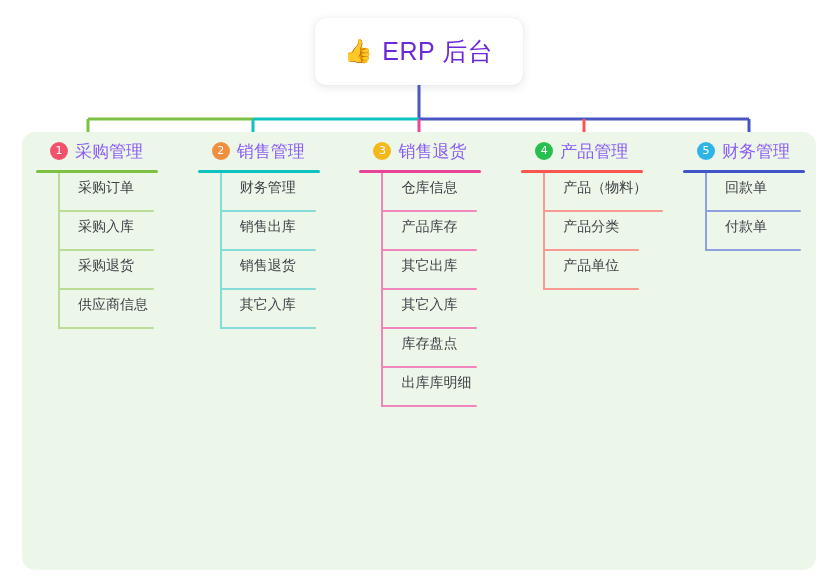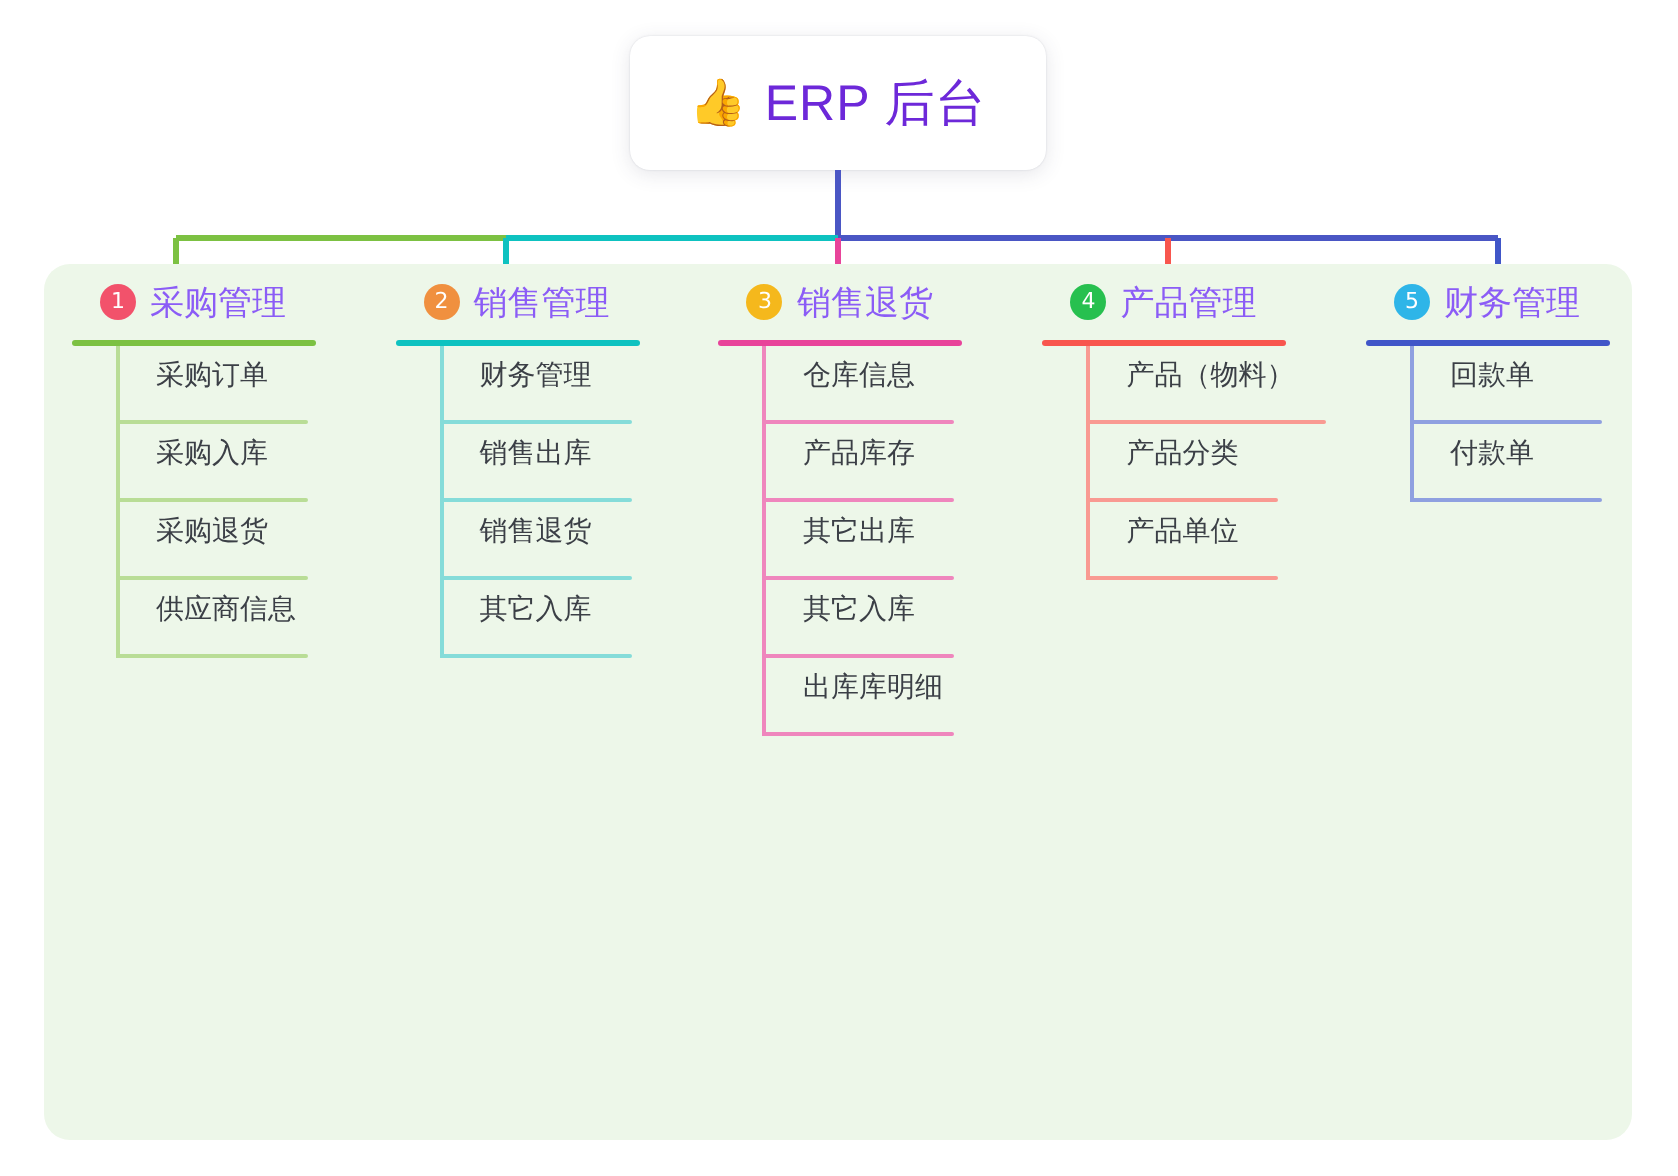--- a/index.html
+++ b/index.html
@@ -255,20 +255,24 @@
           </div>
           <div class="item">
             <span class="item-label">其它出库</span>
             <div class="item-rule" style="background: rgb(239, 134, 189);"></div>
           </div>
           <div class="item">
             <span class="item-label">其它入库</span>
             <div class="item-rule" style="background: rgb(239, 134, 189);"></div>
           </div>
           <div class="item">
+            <span class="item-label">库存盘点</span>
+            <div class="item-rule" style="background: rgb(239, 134, 189);"></div>
+          </div>
+          <div class="item">
             <span class="item-label">出库库明细</span>
             <div class="item-rule" style="background: rgb(239, 134, 189);"></div>
           </div>
         </div>
       </div>
       <div class="column">
         <div class="col-head">
           <span class="badge" style="background: rgb(39, 192, 79);">4</span>
           <span class="col-title">产品管理</span>
         </div>

